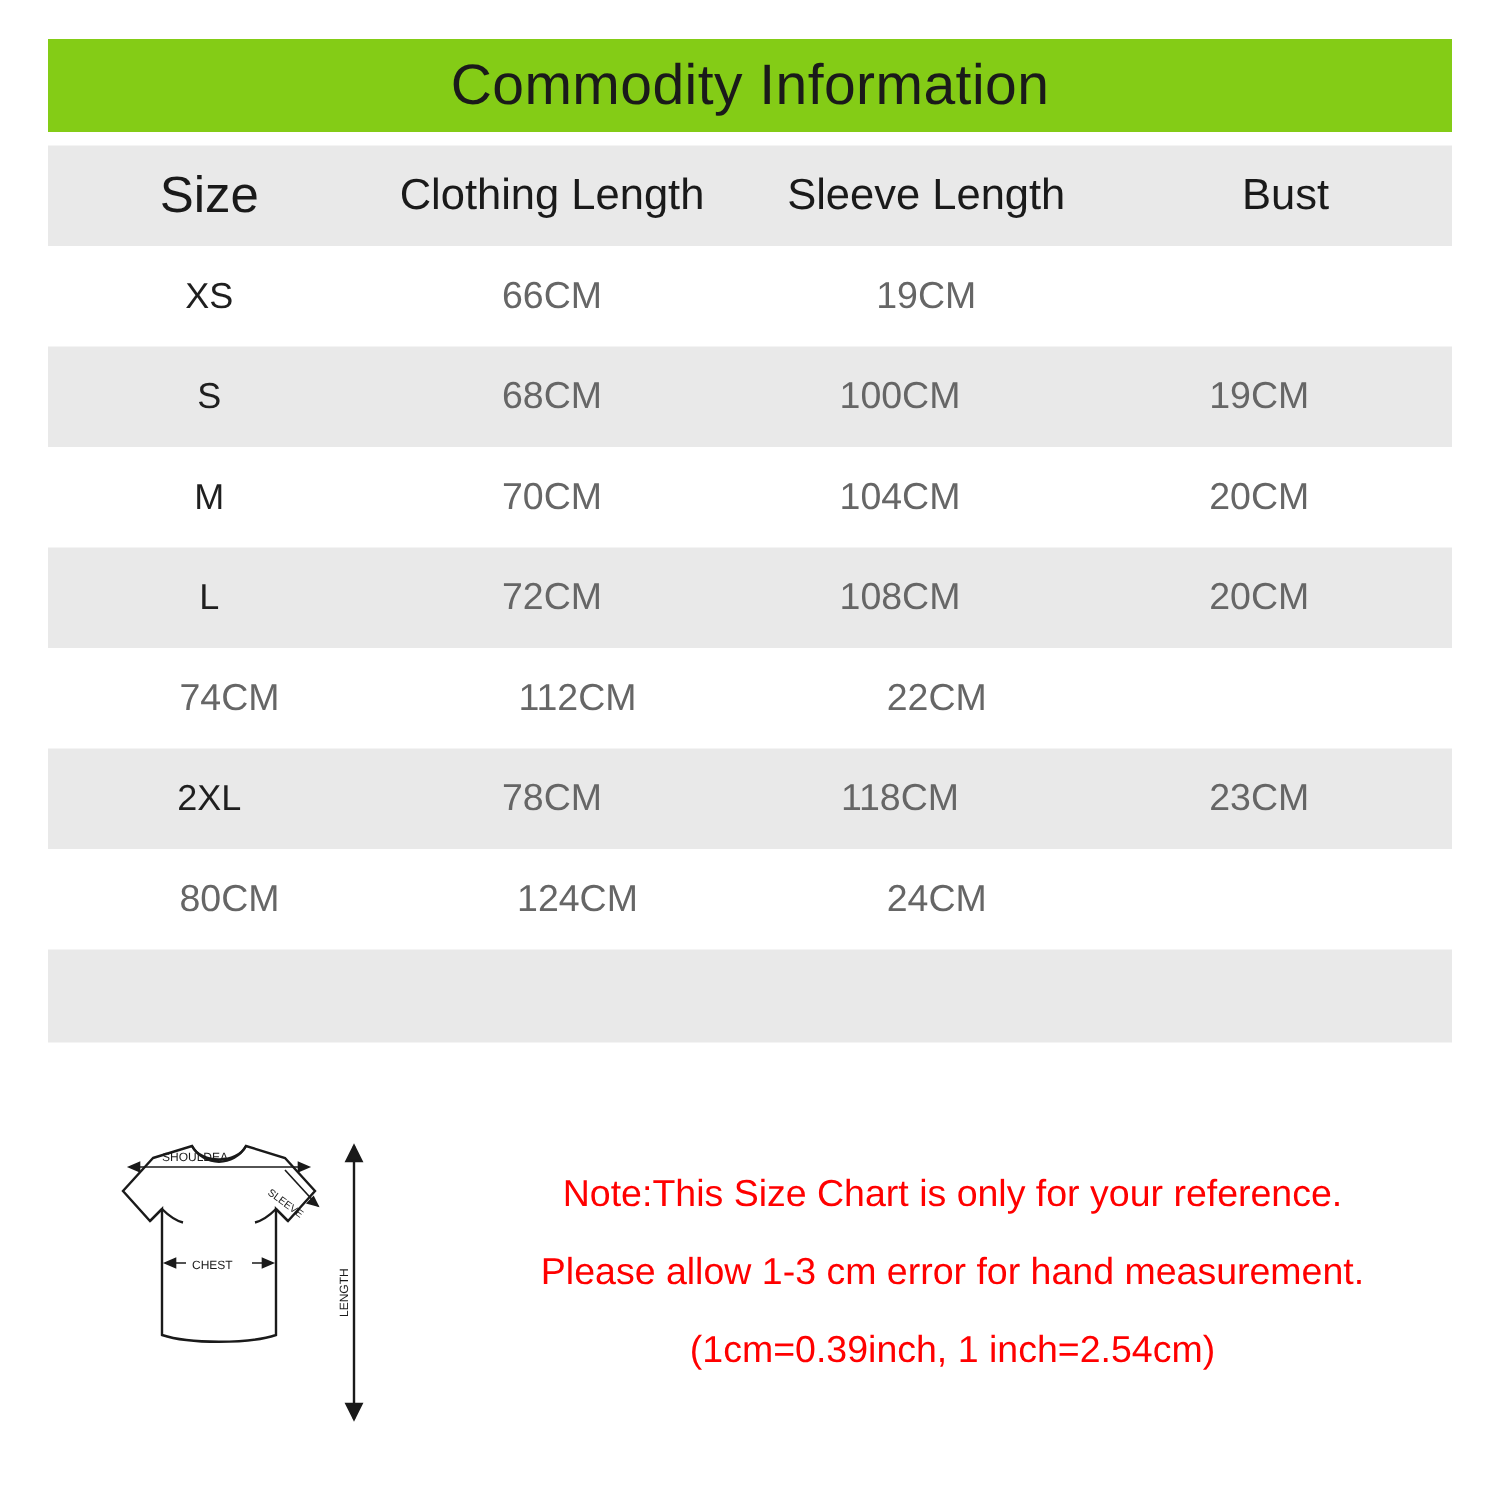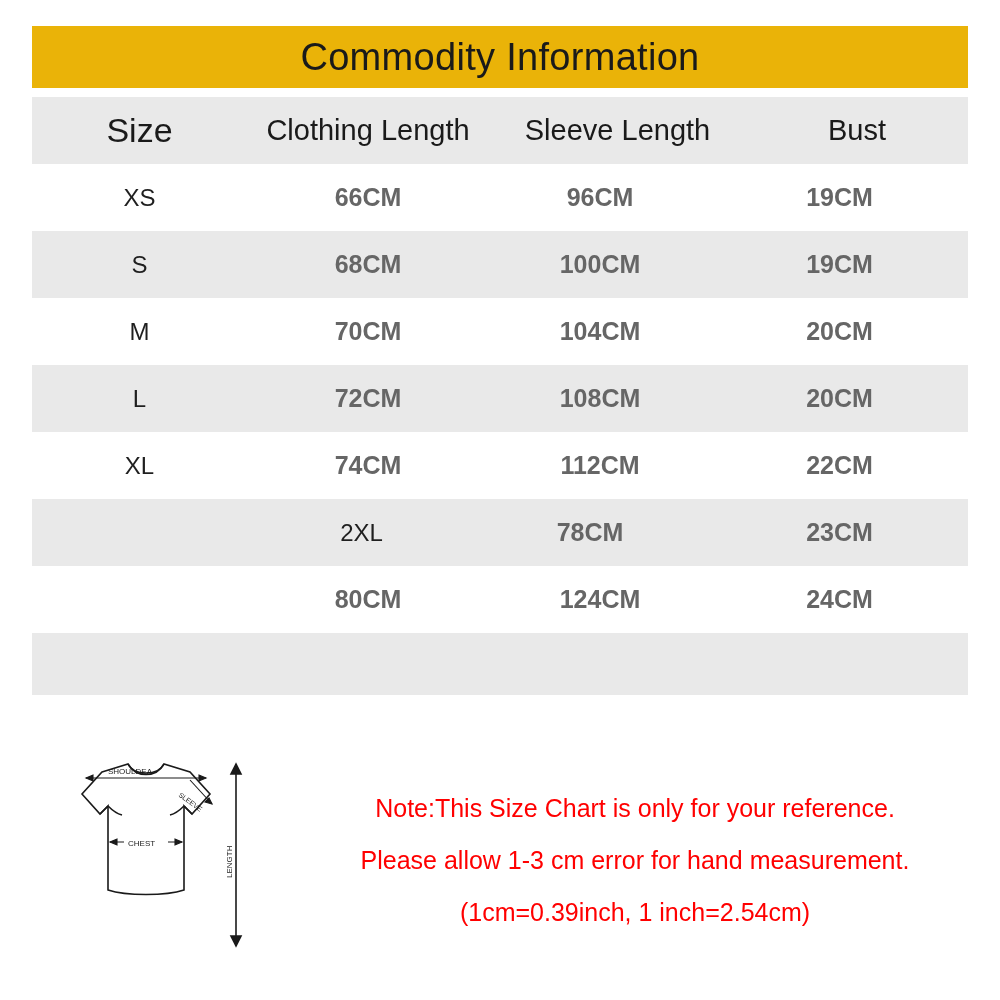--- a/index.html
+++ b/index.html
@@ -20,21 +20,21 @@
     height: 1000px;
   }
 
   
   .title-row {
     position: absolute;
     left: 32px;
     top: 26px;
     width: 936px;
     height: 62px;
-    background: #eab308;
+    background: #84cc16;
     display: flex;
     align-items: center;
     justify-content: center;
   }
   .title-row .title-text {
     font-size: 38px;
     font-weight: 400;
     color: #1a1a1a;
     letter-spacing: 0.3px;
   }
@@ -48,21 +48,21 @@
   }
   .row {
     display: flex;
     width: 100%;
     align-items: center;
   }
   .row.shade { background: #e9e9e9; }
   .row.plain { background: #ffffff; }
 
   .head-row { height: 67px; }
-  .data-row { height: 67px; justify-content: flex-end; }
+  .data-row { height: 67px; }
   .blank-row { height: 62px; }
 
   .cell {
     display: flex;
     align-items: center;
     justify-content: center;
     height: 100%;
     box-sizing: border-box;
   }
   .c-size   { width: 215px; }
@@ -78,21 +78,20 @@
 
   .data-row .c-size {
     font-size: 24px;
     color: #1f1f1f;
   }
   .data-row .c-length,
   .data-row .c-bust,
   .data-row .c-sleeve {
     font-size: 25px;
     color: #666666;
-    font-weight: bold;
   }
 
   
   .bottom {
     position: absolute;
     left: 32px;
     top: 730px;
     width: 936px;
     height: 250px;
     text-align: center;
@@ -102,21 +101,21 @@
     position: absolute;
     left: 8px;
     top: 8px;
     width: 220px;
     height: 220px;
   }
 
   .note {
     position: absolute;
     left: 258px;
-    top: 52px;
+    top: 40px;
     width: 690px;
     color: #ff0000;
     font-size: 25px;
     line-height: 52px;
   }
   .note div { white-space: nowrap; }
 </style>
 </head>
 <body>
 
@@ -131,21 +130,20 @@
     <div class="row head-row shade">
       <div class="cell c-size">Size</div>
       <div class="cell c-length">Clothing Length</div>
       <div class="cell c-sleeve">Sleeve Length</div>
       <div class="cell c-bust">Bust</div>
     </div>
 
     <div class="row data-row plain">
       <div class="cell c-size">XS</div>
       <div class="cell c-length">66CM</div>
-      <div class="cell c-bust">96CM</div>
       <div class="cell c-sleeve">19CM</div>
     </div>
 
     <div class="row data-row shade">
       <div class="cell c-size">S</div>
       <div class="cell c-length">68CM</div>
       <div class="cell c-bust">100CM</div>
       <div class="cell c-sleeve">19CM</div>
     </div>
 
@@ -157,29 +155,29 @@
     </div>
 
     <div class="row data-row shade">
       <div class="cell c-size">L</div>
       <div class="cell c-length">72CM</div>
       <div class="cell c-bust">108CM</div>
       <div class="cell c-sleeve">20CM</div>
     </div>
 
     <div class="row data-row plain">
-      <div class="cell c-size">XL</div>
       <div class="cell c-length">74CM</div>
       <div class="cell c-bust">112CM</div>
       <div class="cell c-sleeve">22CM</div>
     </div>
 
     <div class="row data-row shade">
       <div class="cell c-size">2XL</div>
       <div class="cell c-length">78CM</div>
+      <div class="cell c-bust">118CM</div>
       <div class="cell c-sleeve">23CM</div>
     </div>
 
     <div class="row data-row plain">
       <div class="cell c-length">80CM</div>
       <div class="cell c-bust">124CM</div>
       <div class="cell c-sleeve">24CM</div>
     </div>
 
     <div class="row blank-row shade"></div>

